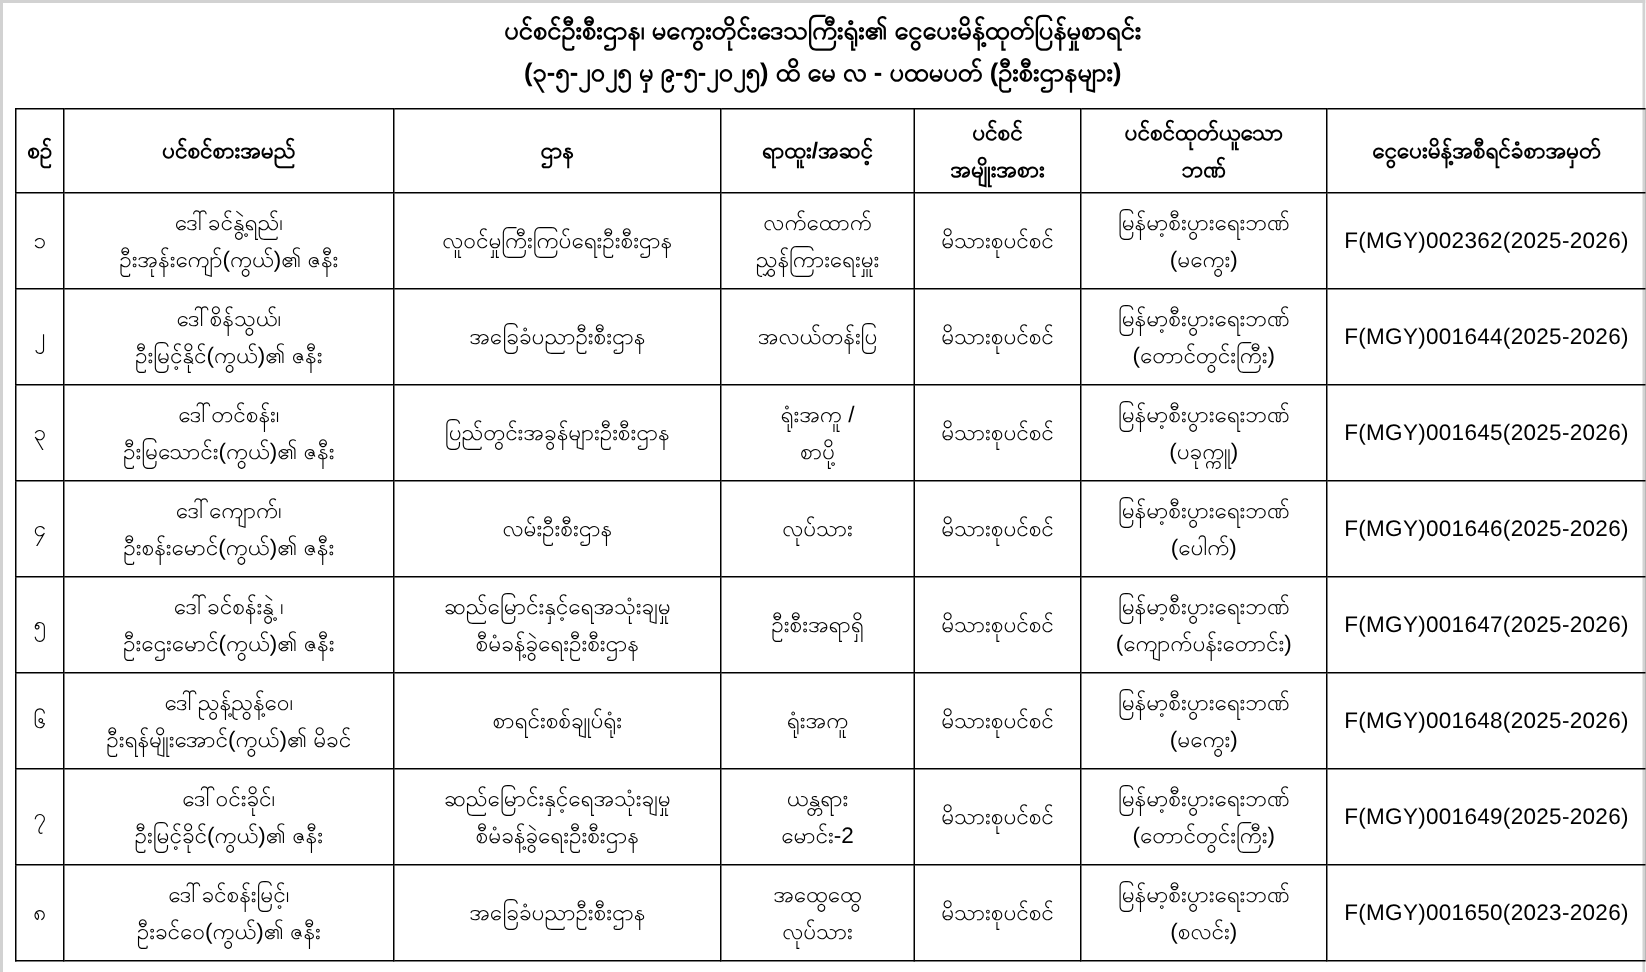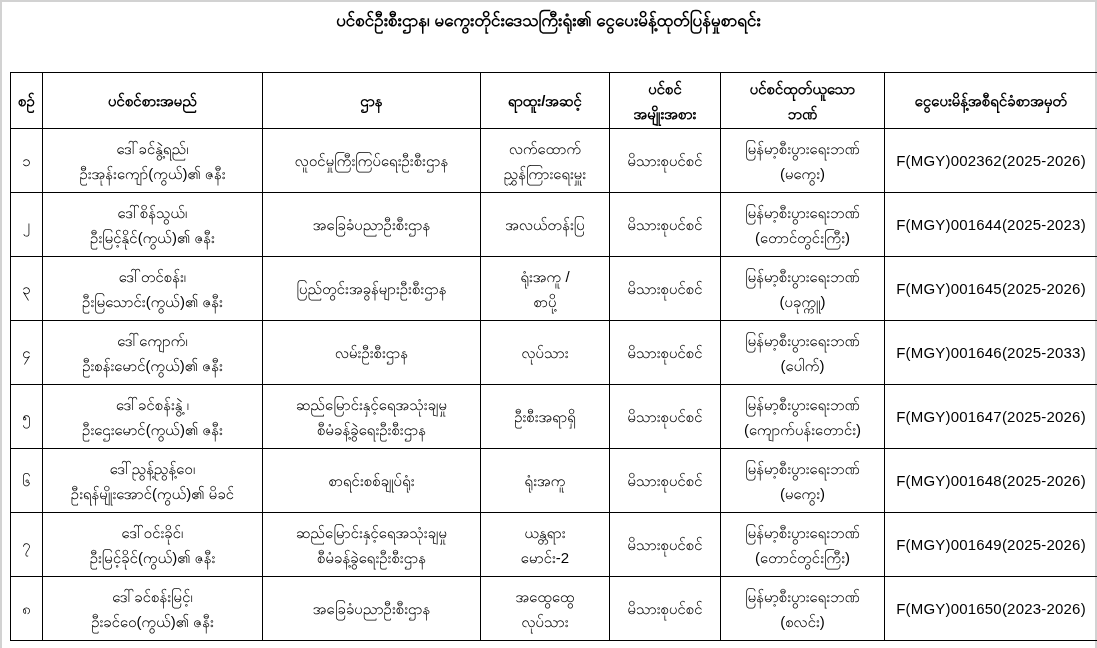--- a/index.html
+++ b/index.html
@@ -65,20 +65,21 @@
   col.c-bank    { width: 164px; }
   col.c-orderno { width: 213px; }
 </style>
 </head>
 <body>
 
 <div class="page">
 
   <div class="title-block">
     <div class="title-line">ပင်စင်ဦးစီးဌာန၊ မကွေးတိုင်းဒေသကြီးရုံး၏ ငွေပေးမိန့်ထုတ်ပြန်မှုစာရင်း</div>
+    <div class="title-line">(၃-၅-၂၀၂၅ မှ ၉-၅-၂၀၂၅) ထိ မေ လ - ပထမပတ် (ဦးစီးဌာနများ)</div>
   </div>
 
   <table class="pension-table">
     <colgroup>
       <col class="c-serial">
         <col class="c-name">
         <col class="c-dept">
         <col class="c-pos">
       <col class="c-type">
         <col class="c-bank">
@@ -112,21 +113,21 @@
       </tr>
       <tr class="body-row">
         <td>၂</td>
         <td>ဒေါ်စိန်သွယ်၊
 ဦးမြင့်နိုင်(ကွယ်)၏ ဇနီး</td>
         <td>အခြေခံပညာဦးစီးဌာန</td>
         <td>အလယ်တန်းပြ</td>
         <td>မိသားစုပင်စင်</td>
         <td>မြန်မာ့စီးပွားရေးဘဏ်
 (တောင်တွင်းကြီး)</td>
-        <td class="cell-order-no">F(MGY)001644(2025-2023)</td>
+        <td class="cell-order-no">F(MGY)001644(2025-2026)</td>
       </tr>
       <tr class="body-row">
         <td>၃</td>
         <td>ဒေါ်တင်စန်း၊
 ဦးမြသောင်း(ကွယ်)၏ ဇနီး</td>
         <td>ပြည်တွင်းအခွန်များဦးစီးဌာန</td>
         <td>ရုံးအကူ /
 စာပို့</td>
         <td>မိသားစုပင်စင်</td>
         <td>မြန်မာ့စီးပွားရေးဘဏ်
@@ -135,21 +136,21 @@
       </tr>
       <tr class="body-row">
         <td>၄</td>
         <td>ဒေါ်ကျောက်၊
 ဦးစန်းမောင်(ကွယ်)၏ ဇနီး</td>
         <td>လမ်းဦးစီးဌာန</td>
         <td>လုပ်သား</td>
         <td>မိသားစုပင်စင်</td>
         <td>မြန်မာ့စီးပွားရေးဘဏ်
 (ပေါက်)</td>
-        <td class="cell-order-no">F(MGY)001646(2025-2033)</td>
+        <td class="cell-order-no">F(MGY)001646(2025-2026)</td>
       </tr>
       <tr class="body-row">
         <td>၅</td>
         <td>ဒေါ်ခင်စန်းနွဲ့ ၊
 ဦးဌေးမောင်(ကွယ်)၏ ဇနီး</td>
         <td>ဆည်မြောင်းနှင့်ရေအသုံးချမှု
 စီမံခန့်ခွဲရေးဦးစီးဌာန</td>
         <td>ဦးစီးအရာရှိ</td>
         <td>မိသားစုပင်စင်</td>
         <td>မြန်မာ့စီးပွားရေးဘဏ်

